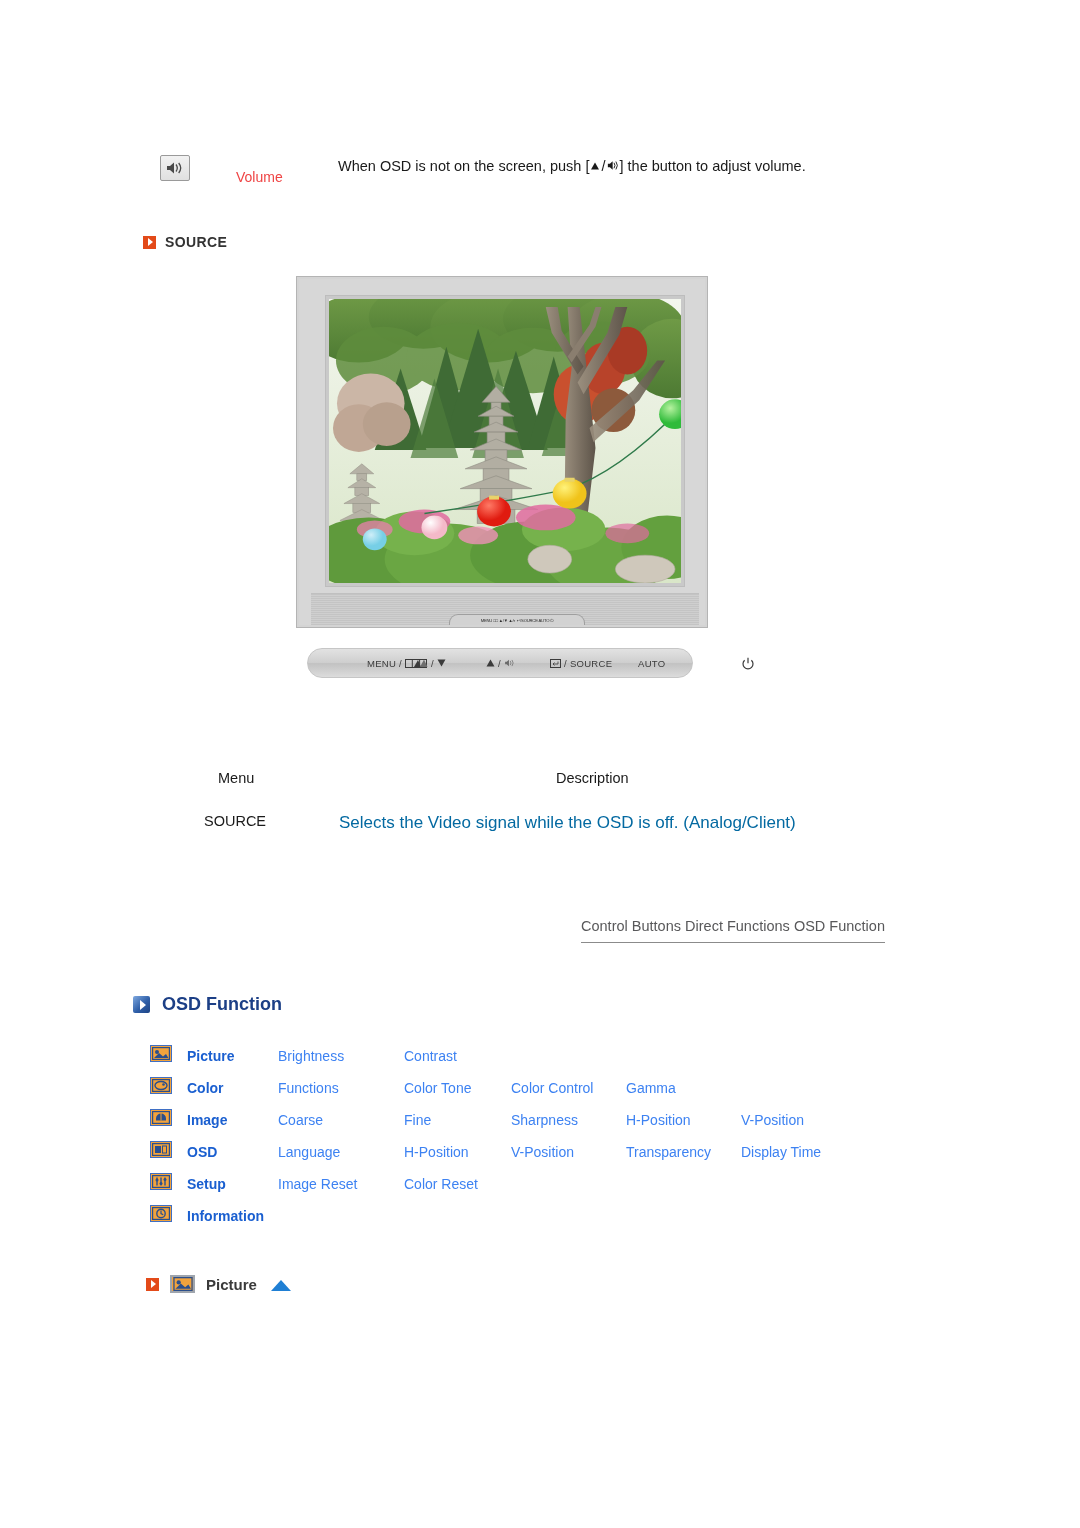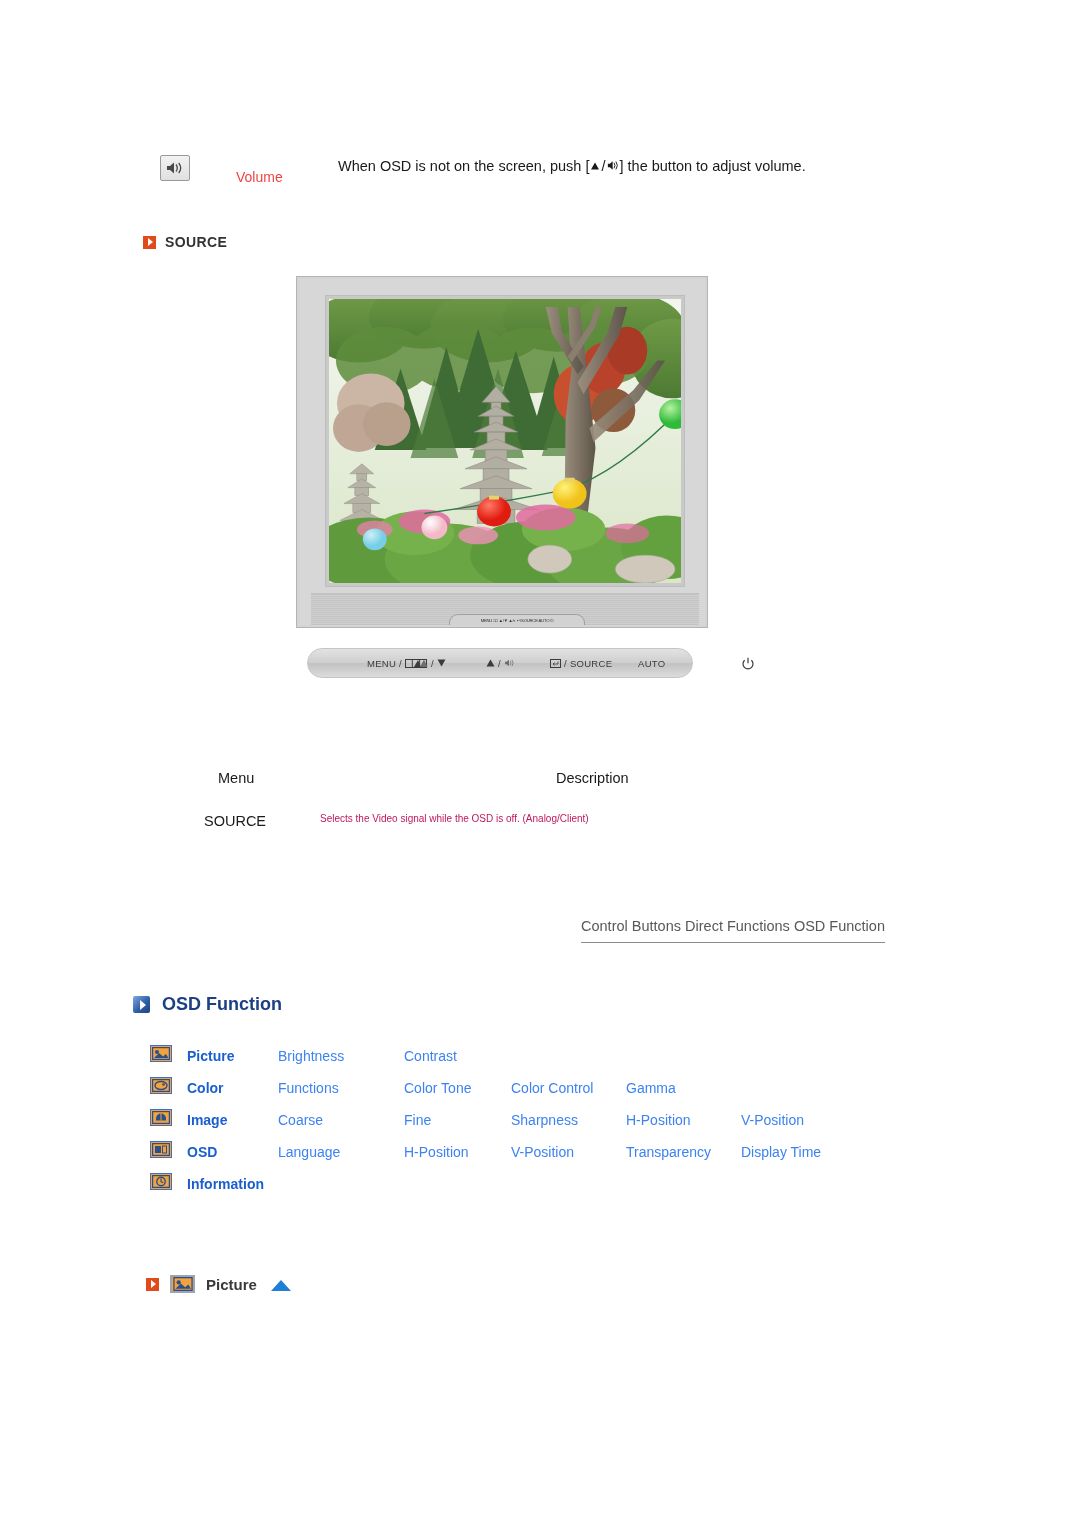--- a/index.html
+++ b/index.html
@@ -150,21 +150,21 @@
     font-size: 9.5px;
     color: #3b3b3b;
     letter-spacing: 0.3px;
   }
   .cb-item { position: absolute; white-space: nowrap; display: flex; align-items: center; gap: 3px; }
 
   
   .tbl-menu-hdr { position:absolute; left:218px; top:770px; font-size:14.5px; color:#1a1a1a; }
   .tbl-desc-hdr { position:absolute; left:556px; top:770px; font-size:14.5px; color:#1a1a1a; }
   .tbl-menu-val { position:absolute; left:204px; top:813px; font-size:14.5px; color:#1a1a1a; }
-  .tbl-desc-val { position:absolute; left:320px; top:813px; font-size:10px; color:#be185d; }
+  .tbl-desc-val { position:absolute; left:339px; top:813px; font-size:17px; color:#0369a1; }
 
   
   .nav-tabs {
     position: absolute;
     left: 581px;
     top: 918px;
     width: 304px;
     display: flex;
     justify-content: space-between;
     font-size: 14.5px;
@@ -601,20 +601,36 @@
       </svg>
     </span>
     <span class="osd-cat">OSD</span>
     <span class="osd-sub c0">Language</span>
     <span class="osd-sub c1">H-Position</span>
     <span class="osd-sub c2">V-Position</span>
     <span class="osd-sub c3">Transparency</span>
     <span class="osd-sub c4">Display Time</span>
   </div>
 
+  <div class="osd-row">
+    <span class="osd-ico">
+      <svg width="18" height="13" viewBox="0 0 18 13" aria-hidden="true">
+        <rect x="0.6" y="0.6" width="16.8" height="11.8" fill="none" stroke="#2b4f8c" stroke-width="1.2"></rect>
+        <line x1="5" y1="2.5" x2="5" y2="10.5" stroke="#2b4f8c" stroke-width="1.4"></line>
+        <line x1="9" y1="2.5" x2="9" y2="10.5" stroke="#2b4f8c" stroke-width="1.4"></line>
+        <line x1="13" y1="2.5" x2="13" y2="10.5" stroke="#2b4f8c" stroke-width="1.4"></line>
+        <circle cx="5" cy="5" r="1.5" fill="#2b4f8c"></circle>
+        <circle cx="9" cy="8.4" r="1.5" fill="#2b4f8c"></circle>
+        <circle cx="13" cy="4.4" r="1.5" fill="#2b4f8c"></circle>
+      </svg>
+    </span>
+    <span class="osd-cat">Setup</span>
+    <span class="osd-sub c0">Image Reset</span>
+    <span class="osd-sub c1">Color Reset</span>
+  </div>
 
   <div class="osd-row">
     <span class="osd-ico">
       <svg width="18" height="13" viewBox="0 0 18 13" aria-hidden="true">
         <rect x="0.6" y="0.6" width="16.8" height="11.8" fill="none" stroke="#2b4f8c" stroke-width="1.2"></rect>
         <circle cx="9" cy="6.5" r="4.2" fill="none" stroke="#2b4f8c" stroke-width="1.4"></circle>
         <path d="M9 3.6 V6.6 L11.2 7.8" stroke="#2b4f8c" stroke-width="1.2" fill="none"></path>
       </svg>
     </span>
     <span class="osd-cat">Information</span>

